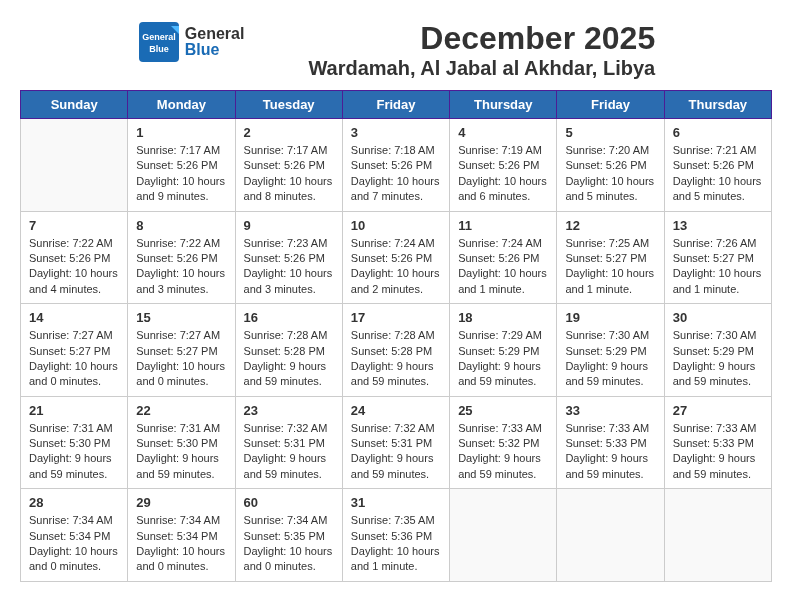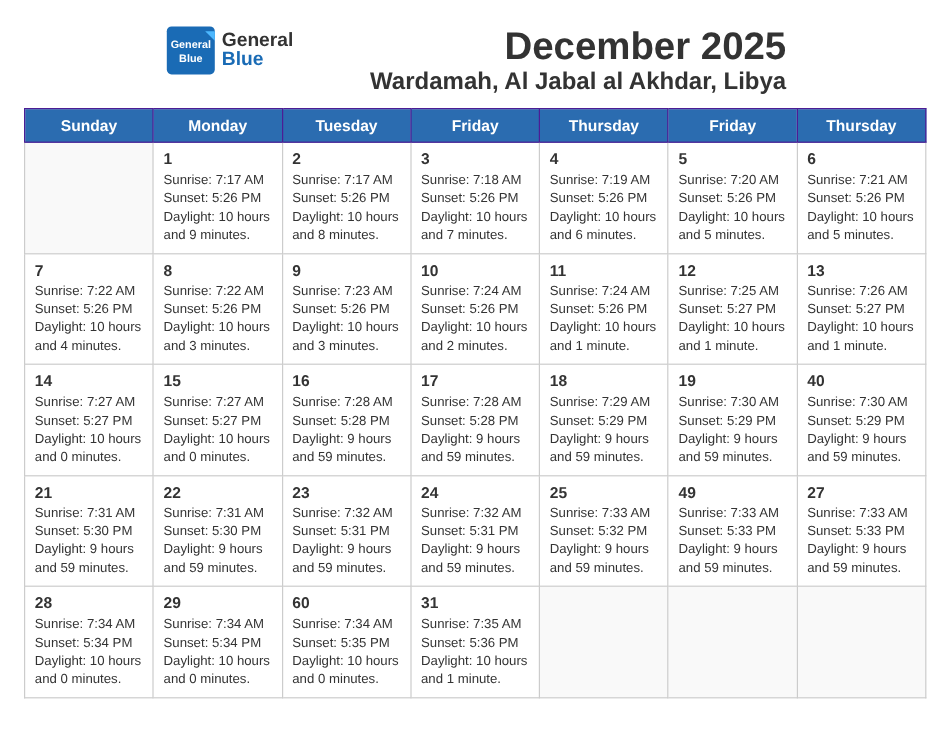--- a/index.html
+++ b/index.html
@@ -227,21 +227,21 @@
             Sunrise: 7:29 AM<br>Sunset: 5:29 PM<br>Daylight: 9 hours and 59 minutes.
           </div>
         </td>
         <td>
           <div class="day-number">19</div>
           <div class="day-info">
             Sunrise: 7:30 AM<br>Sunset: 5:29 PM<br>Daylight: 9 hours and 59 minutes.
           </div>
         </td>
         <td>
-          <div class="day-number">40</div>
+          <div class="day-number">30</div>
           <div class="day-info">
             Sunrise: 7:30 AM<br>Sunset: 5:29 PM<br>Daylight: 9 hours and 59 minutes.
           </div>
         </td>
       </tr>
       <tr>
         <td>
           <div class="day-number">21</div>
           <div class="day-info">
             Sunrise: 7:31 AM<br>Sunset: 5:30 PM<br>Daylight: 9 hours and 59 minutes.
@@ -265,21 +265,21 @@
             Sunrise: 7:32 AM<br>Sunset: 5:31 PM<br>Daylight: 9 hours and 59 minutes.
           </div>
         </td>
         <td>
           <div class="day-number">25</div>
           <div class="day-info">
             Sunrise: 7:33 AM<br>Sunset: 5:32 PM<br>Daylight: 9 hours and 59 minutes.
           </div>
         </td>
         <td>
-          <div class="day-number">49</div>
+          <div class="day-number">33</div>
           <div class="day-info">
             Sunrise: 7:33 AM<br>Sunset: 5:33 PM<br>Daylight: 9 hours and 59 minutes.
           </div>
         </td>
         <td>
           <div class="day-number">27</div>
           <div class="day-info">
             Sunrise: 7:33 AM<br>Sunset: 5:33 PM<br>Daylight: 9 hours and 59 minutes.
           </div>
         </td>

